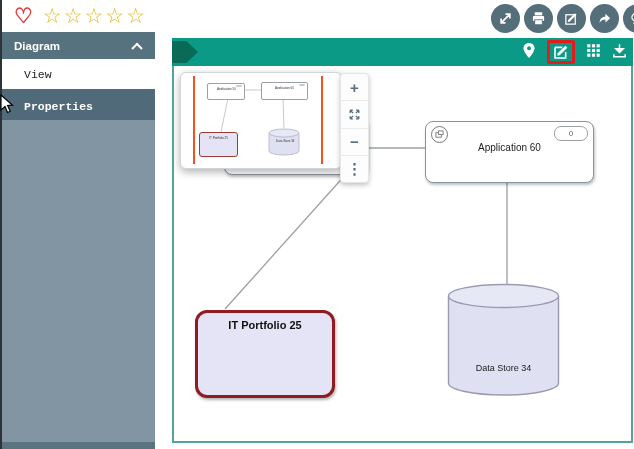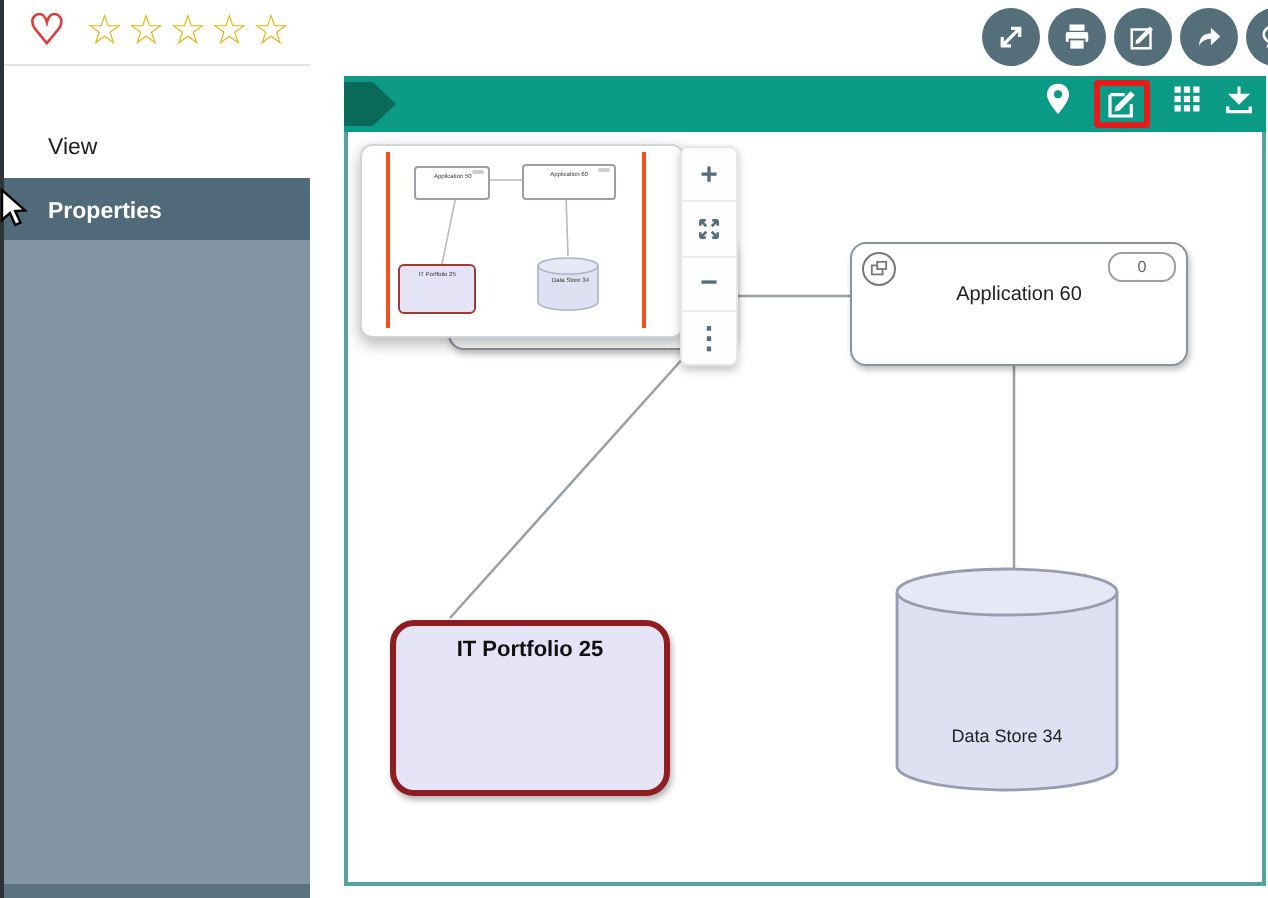--- a/index.html
+++ b/index.html
@@ -13,21 +13,21 @@
              border-bottom:1px solid #e3e3e3;display:flex;align-items:center;}
   .heart{color:#e23b3b;font-size:21px;line-height:20px;margin-left:12px;font-weight:bold;}
   .stars{color:#e3b818;font-size:21px;letter-spacing:2px;margin-left:10px;line-height:22px;}
   .sec-header{position:absolute;left:0;top:32px;width:153px;height:27px;background:#57727f;
               color:#fff;font-size:11.5px;font-weight:bold;display:flex;align-items:center;}
   .sec-header span.lbl{margin-left:12px;}
   .sec-chevron{position:absolute;right:12px;top:8px;}
   .side-item{position:absolute;left:0;width:153px;display:flex;align-items:center;font-size:11.5px;}
   .side-view{top:59px;height:30px;background:#fff;color:#1c1c1c;}
   .side-props{top:89px;height:34px;background:#506a79;color:#fff;font-weight:bold;}
-  .side-item span{margin-left:22px;}
+  .side-item span{margin-left:22px;font-family:Liberation Mono, monospace;}
   .side-fill{position:absolute;left:0;top:120px;width:153px;height:322px;background:#8195a2;}
   .side-bottom{position:absolute;left:0;top:442px;width:153px;height:7px;background:#5b7280;}
   
   .win-actions{position:absolute;top:4px;left:491px;display:flex;gap:4px;}
   .circle-btn{width:29px;height:29px;border-radius:50%;background:#546e7a;display:flex;
               align-items:center;justify-content:center;flex:0 0 auto;}
   
   .main-card{position:absolute;left:172px;top:38px;width:461px;height:405px;}
   .teal-header{position:absolute;left:0;top:0;width:461px;height:28px;background:#0a9a85;
                display:flex;align-items:center;}
@@ -79,20 +79,28 @@
 
 <div id="screen">
 
   <div class="left-edge"></div>
 
   <div class="sidebar">
     <div class="fav-strip">
       <span class="heart">♡</span>
       <span class="stars">☆☆☆☆☆</span>
     </div>
+    <div class="sec-header">
+      <span class="lbl">Diagram</span>
+      <span class="sec-chevron">
+        <svg width="12" height="8" viewBox="0 0 12 8">
+            <polyline points="1,7 6,2 11,7" fill="none" stroke="#fff" stroke-width="2"></polyline>
+          </svg>
+      </span>
+    </div>
     <div class="side-item side-view">
       <span>View</span>
     </div>
     <div class="side-item side-props">
       <span>Properties</span>
     </div>
     <div class="side-fill"></div>
     <div class="side-bottom"></div>
   </div>
 

